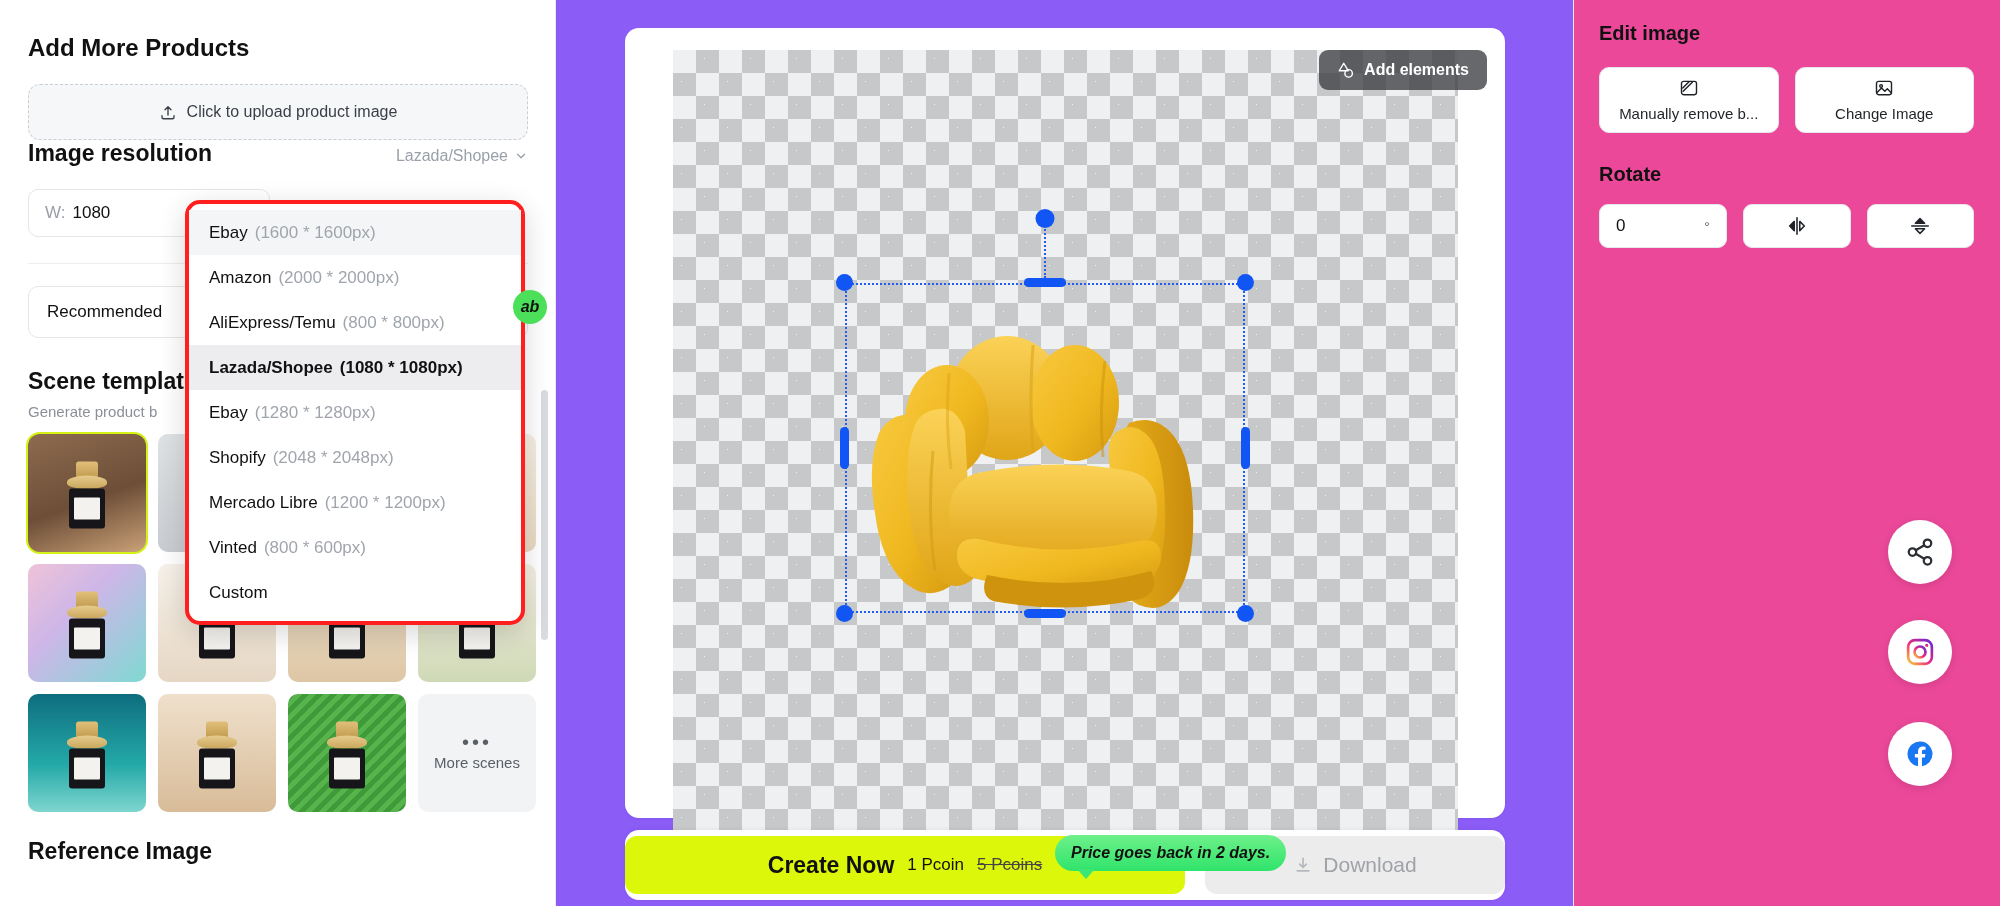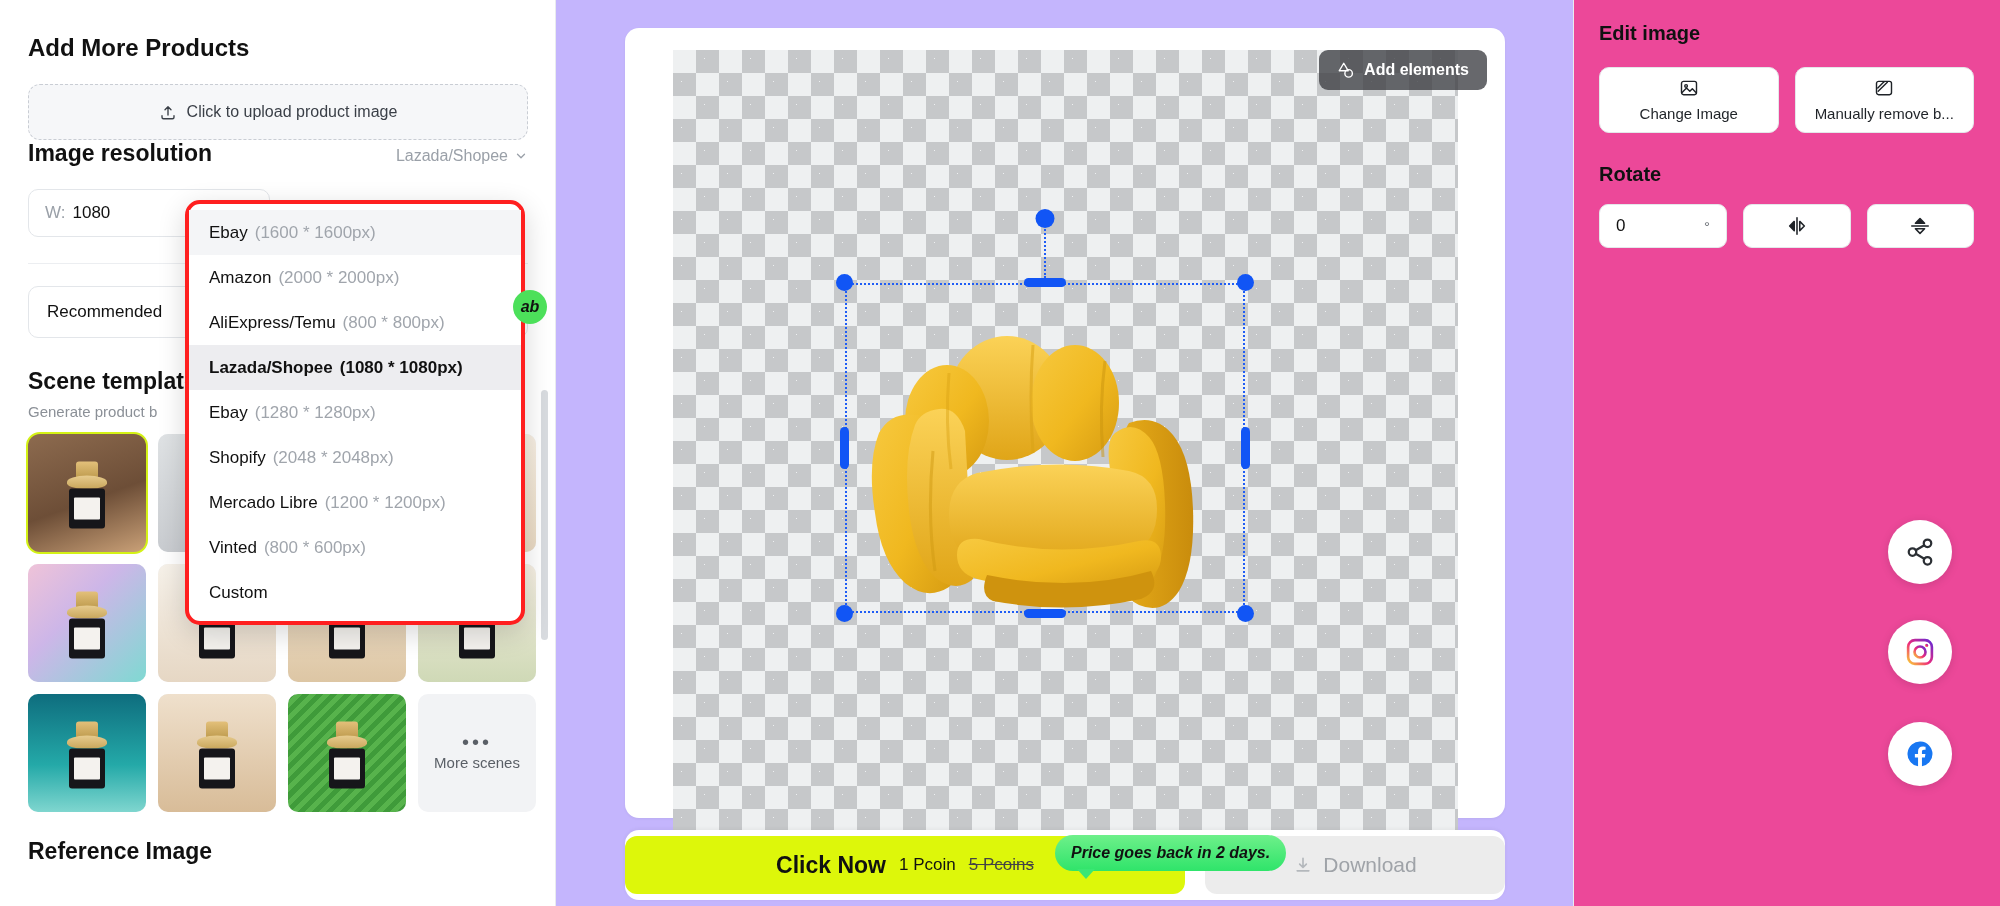--- a/index.html
+++ b/index.html
@@ -151,21 +151,21 @@
   .dd-item.hovered { background:#f4f5f7; }
   .dd-item.active { background:#ededf0; font-weight:700; }
   .dd-name { color:#111; }
   .dd-size { color:#a0a5ac; margin-left:7px; }
   .dd-item.active .dd-size { color:#111; font-weight:700; margin-left:7px; }
 
   
   #canvas-area {
     position: absolute; left: 556px; top: 0;
     width: 1017px; height: 906px;
-    background: #c4b5fd;
+    background: #8b5cf6;
   }
   #canvas-card {
     position: absolute; left: 69px; top: 28px;
     width: 880px; height: 790px;
     background: #ffffff;
     border-radius: 14px;
     box-shadow: 0 1px 3px rgba(0,0,0,.05);
   }
   #checker {
     position:absolute; left: 48px; top: 22px;
@@ -594,21 +594,21 @@
       <div class="handle-h h-top"></div>
       <div class="handle-h h-bot"></div>
       <div class="handle-v h-left"></div>
       <div class="handle-v h-right"></div>
     </div>
   </div>
 </div>
 
 <div id="bottom-bar">
   <div id="create-now-btn">
-    <span class="cn-label">Click Now</span>
+    <span class="cn-label">Create Now</span>
     <span class="cn-price">1 Pcoin</span>
     <span class="cn-old">5 Pcoins</span>
   </div>
   <div id="price-tooltip">
     <span>Price goes back in 2 days.</span>
   </div>
   <div id="download-btn">
     <span>
       <svg class="dl-icon" viewBox="0 0 24 24" fill="none" stroke="#b4b8bc" stroke-width="2" stroke-linecap="round" stroke-linejoin="round">
         <path d="M12 4v11M12 15l-4-4M12 15l4-4"></path>
@@ -618,39 +618,39 @@
     <span>Download</span>
   </div>
 </div>
 
 <div id="right-panel">
   <div class="panel-divider-r"></div>
 
   <div class="rp-title">Edit image</div>
 
   <div class="rp-btn-row">
+    <div class="rp-btn">
+      <span>
+        <svg class="rp-icon" viewBox="0 0 24 24" fill="none" stroke="#1f2328" stroke-width="1.7" stroke-linecap="round" stroke-linejoin="round">
+          <rect x="3" y="4" width="18" height="16" rx="2.5"></rect>
+            <path d="M16 5l-11 11"></path>
+            <path d="M12 4.5l-7.5 7.5"></path>
+        </svg>
+      </span>
+      <span>Manually remove b...</span>
+    </div>
     <div class="rp-btn">
       <span>
         <svg class="rp-icon" viewBox="0 0 24 24" fill="none" stroke="#1f2328" stroke-width="1.7" stroke-linecap="round" stroke-linejoin="round">
           <rect x="3" y="4" width="18" height="16" rx="2.5"></rect>
             <circle cx="8.5" cy="9.5" r="1.6"></circle>
             <path d="M4 17l5-5 4 4 3-3 4 4"></path>
         </svg>
       </span>
       <span>Change Image</span>
-    </div>
-    <div class="rp-btn">
-      <span>
-        <svg class="rp-icon" viewBox="0 0 24 24" fill="none" stroke="#1f2328" stroke-width="1.7" stroke-linecap="round" stroke-linejoin="round">
-          <rect x="3" y="4" width="18" height="16" rx="2.5"></rect>
-            <path d="M16 5l-11 11"></path>
-            <path d="M12 4.5l-7.5 7.5"></path>
-        </svg>
-      </span>
-      <span>Manually remove b...</span>
     </div>
   </div>
 
   <div class="rotate-title">Rotate</div>
 
   <div class="rotate-row">
     <div class="rotate-input">
       <span>0</span>
       <span class="rotate-unit">°</span>
     </div>

